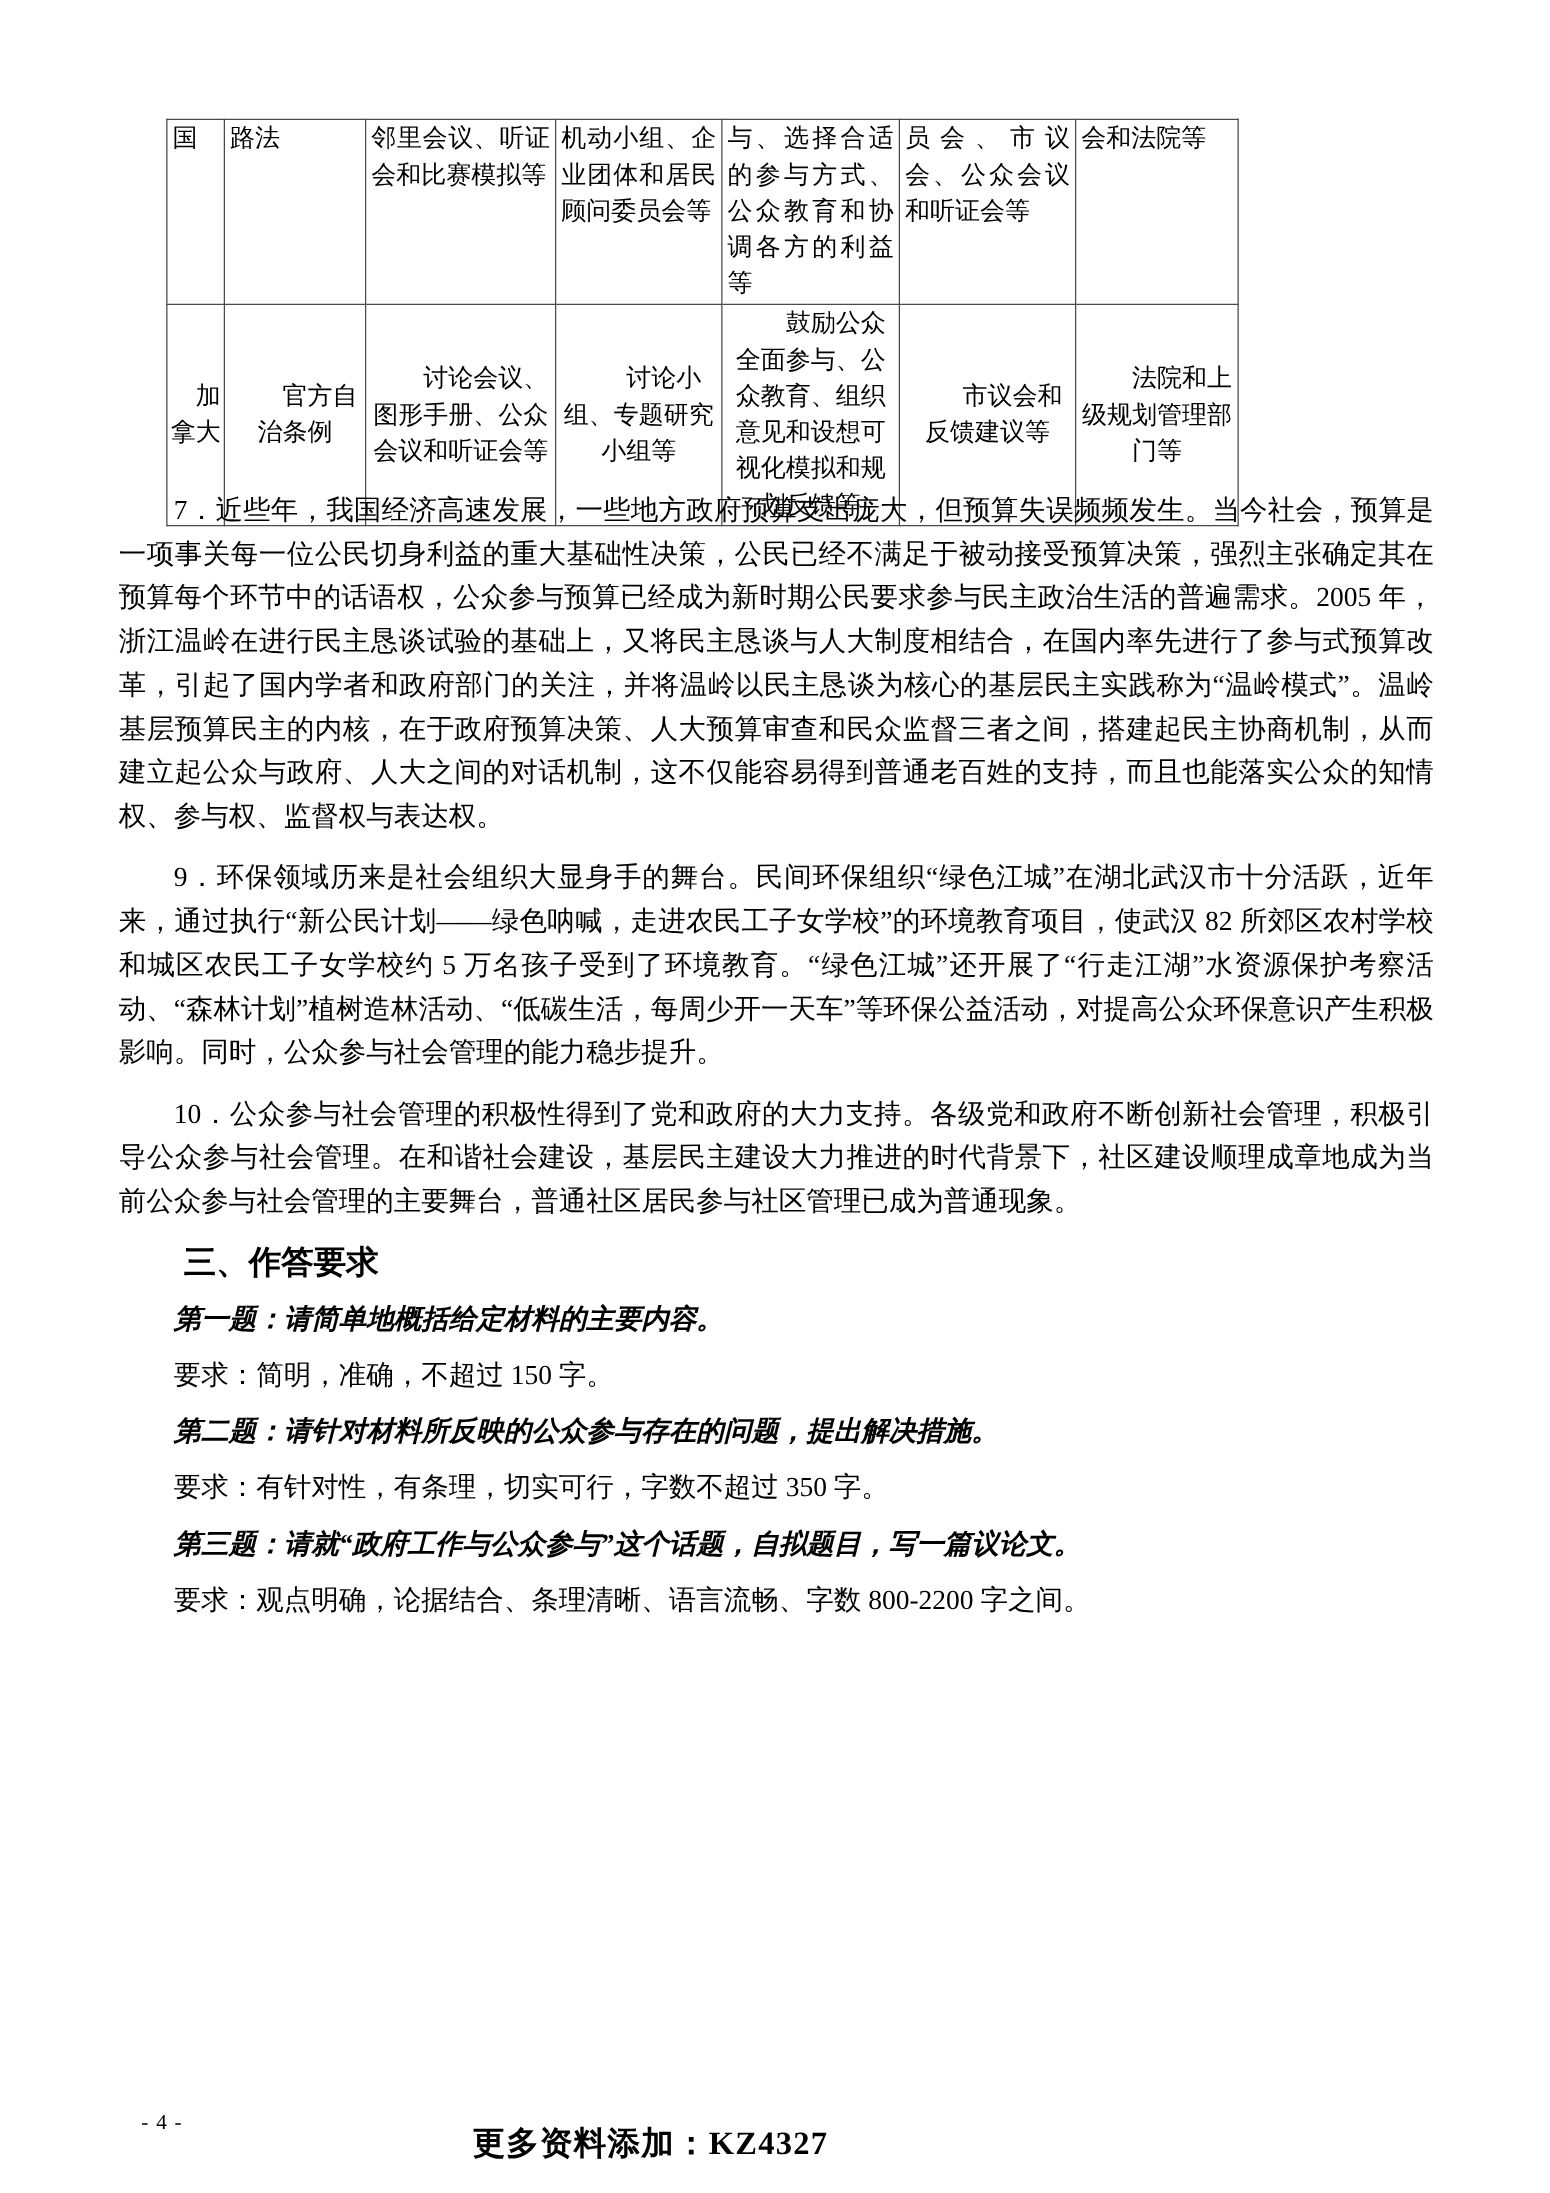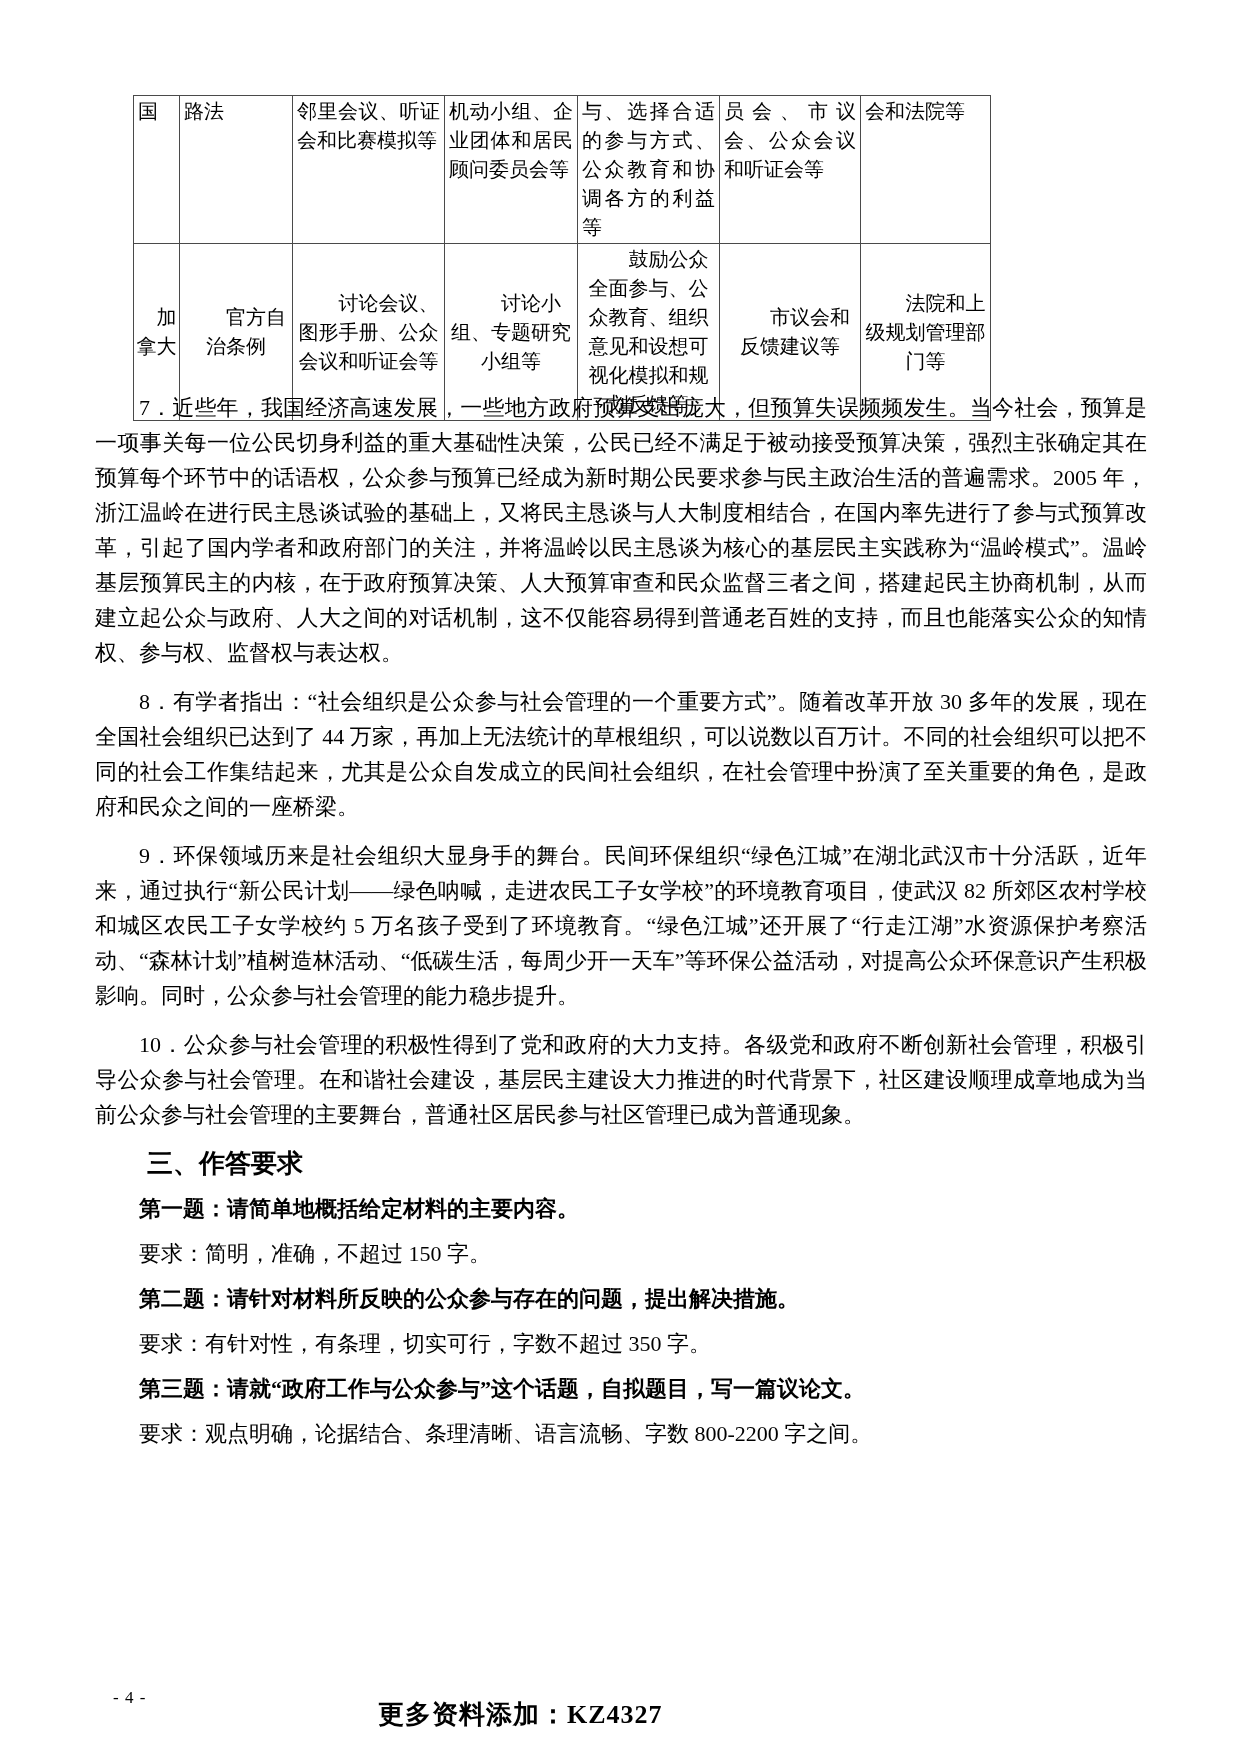--- a/index.html
+++ b/index.html
@@ -53,20 +53,21 @@
     font-weight: 700;
     margin: 0 0 10px 0;
     text-indent: 2em;
     line-height: 35px;
   }
   .task-title {
     font-weight: 700;
     margin: 0 0 10px 0;
     text-indent: 2em;
     line-height: 35px;
+    font-style: italic;
   }
   .task-req {
     margin: 0 0 10px 0;
     text-indent: 2em;
     line-height: 35px;
     font-family: Liberation Serif, serif;
   }
 
   
   .page-num {
@@ -115,21 +116,20 @@
         <td class="cell-indent">讨论小组、专题研究小组等</td>
         <td class="cell-indent">鼓励公众全面参与、公众教育、组织意见和设想可视化模拟和规划反馈等</td>
         <td class="cell-indent">市议会和反馈建议等</td>
         <td class="cell-indent">法院和上级规划管理部门等</td>
       </tr>
     </tbody>
   </table>
 
   <div class="content">
     <p class="para first">7．近些年，我国经济高速发展，一些地方政府预算支出庞大，但预算失误频频发生。当今社会，预算是一项事关每一位公民切身利益的重大基础性决策，公民已经不满足于被动接受预算决策，强烈主张确定其在预算每个环节中的话语权，公众参与预算已经成为新时期公民要求参与民主政治生活的普遍需求。2005 年，浙江温岭在进行民主恳谈试验的基础上，又将民主恳谈与人大制度相结合，在国内率先进行了参与式预算改革，引起了国内学者和政府部门的关注，并将温岭以民主恳谈为核心的基层民主实践称为“温岭模式”。温岭基层预算民主的内核，在于政府预算决策、人大预算审查和民众监督三者之间，搭建起民主协商机制，从而建立起公众与政府、人大之间的对话机制，这不仅能容易得到普通老百姓的支持，而且也能落实公众的知情权、参与权、监督权与表达权。</p>
-    <p class="para">8．有学者指出：“社会组织是公众参与社会管理的一个重要方式”。随着改革开放 30 多年的发展，现在全国社会组织已达到了 44 万家，再加上无法统计的草根组织，可以说数以百万计。不同的社会组织可以把不同的社会工作集结起来，尤其是公众自发成立的民间社会组织，在社会管理中扮演了至关重要的角色，是政府和民众之间的一座桥梁。</p>
     <p class="para">9．环保领域历来是社会组织大显身手的舞台。民间环保组织“绿色江城”在湖北武汉市十分活跃，近年来，通过执行“新公民计划——绿色呐喊，走进农民工子女学校”的环境教育项目，使武汉 82 所郊区农村学校和城区农民工子女学校约 5 万名孩子受到了环境教育。“绿色江城”还开展了“行走江湖”水资源保护考察活动、“森林计划”植树造林活动、“低碳生活，每周少开一天车”等环保公益活动，对提高公众环保意识产生积极影响。同时，公众参与社会管理的能力稳步提升。</p>
     <p class="para">10．公众参与社会管理的积极性得到了党和政府的大力支持。各级党和政府不断创新社会管理，积极引导公众参与社会管理。在和谐社会建设，基层民主建设大力推进的时代背景下，社区建设顺理成章地成为当前公众参与社会管理的主要舞台，普通社区居民参与社区管理已成为普通现象。</p>
 
     <p class="section-heading">三、作答要求</p>
 
     <p class="task-title">第一题：请简单地概括给定材料的主要内容。</p>
     <p class="task-req">要求：简明，准确，不超过 150 字。</p>
     <p class="task-title">第二题：请针对材料所反映的公众参与存在的问题，提出解决措施。</p>
     <p class="task-req">要求：有针对性，有条理，切实可行，字数不超过 350 字。</p>
     <p class="task-title">第三题：请就“政府工作与公众参与”这个话题，自拟题目，写一篇议论文。</p>

